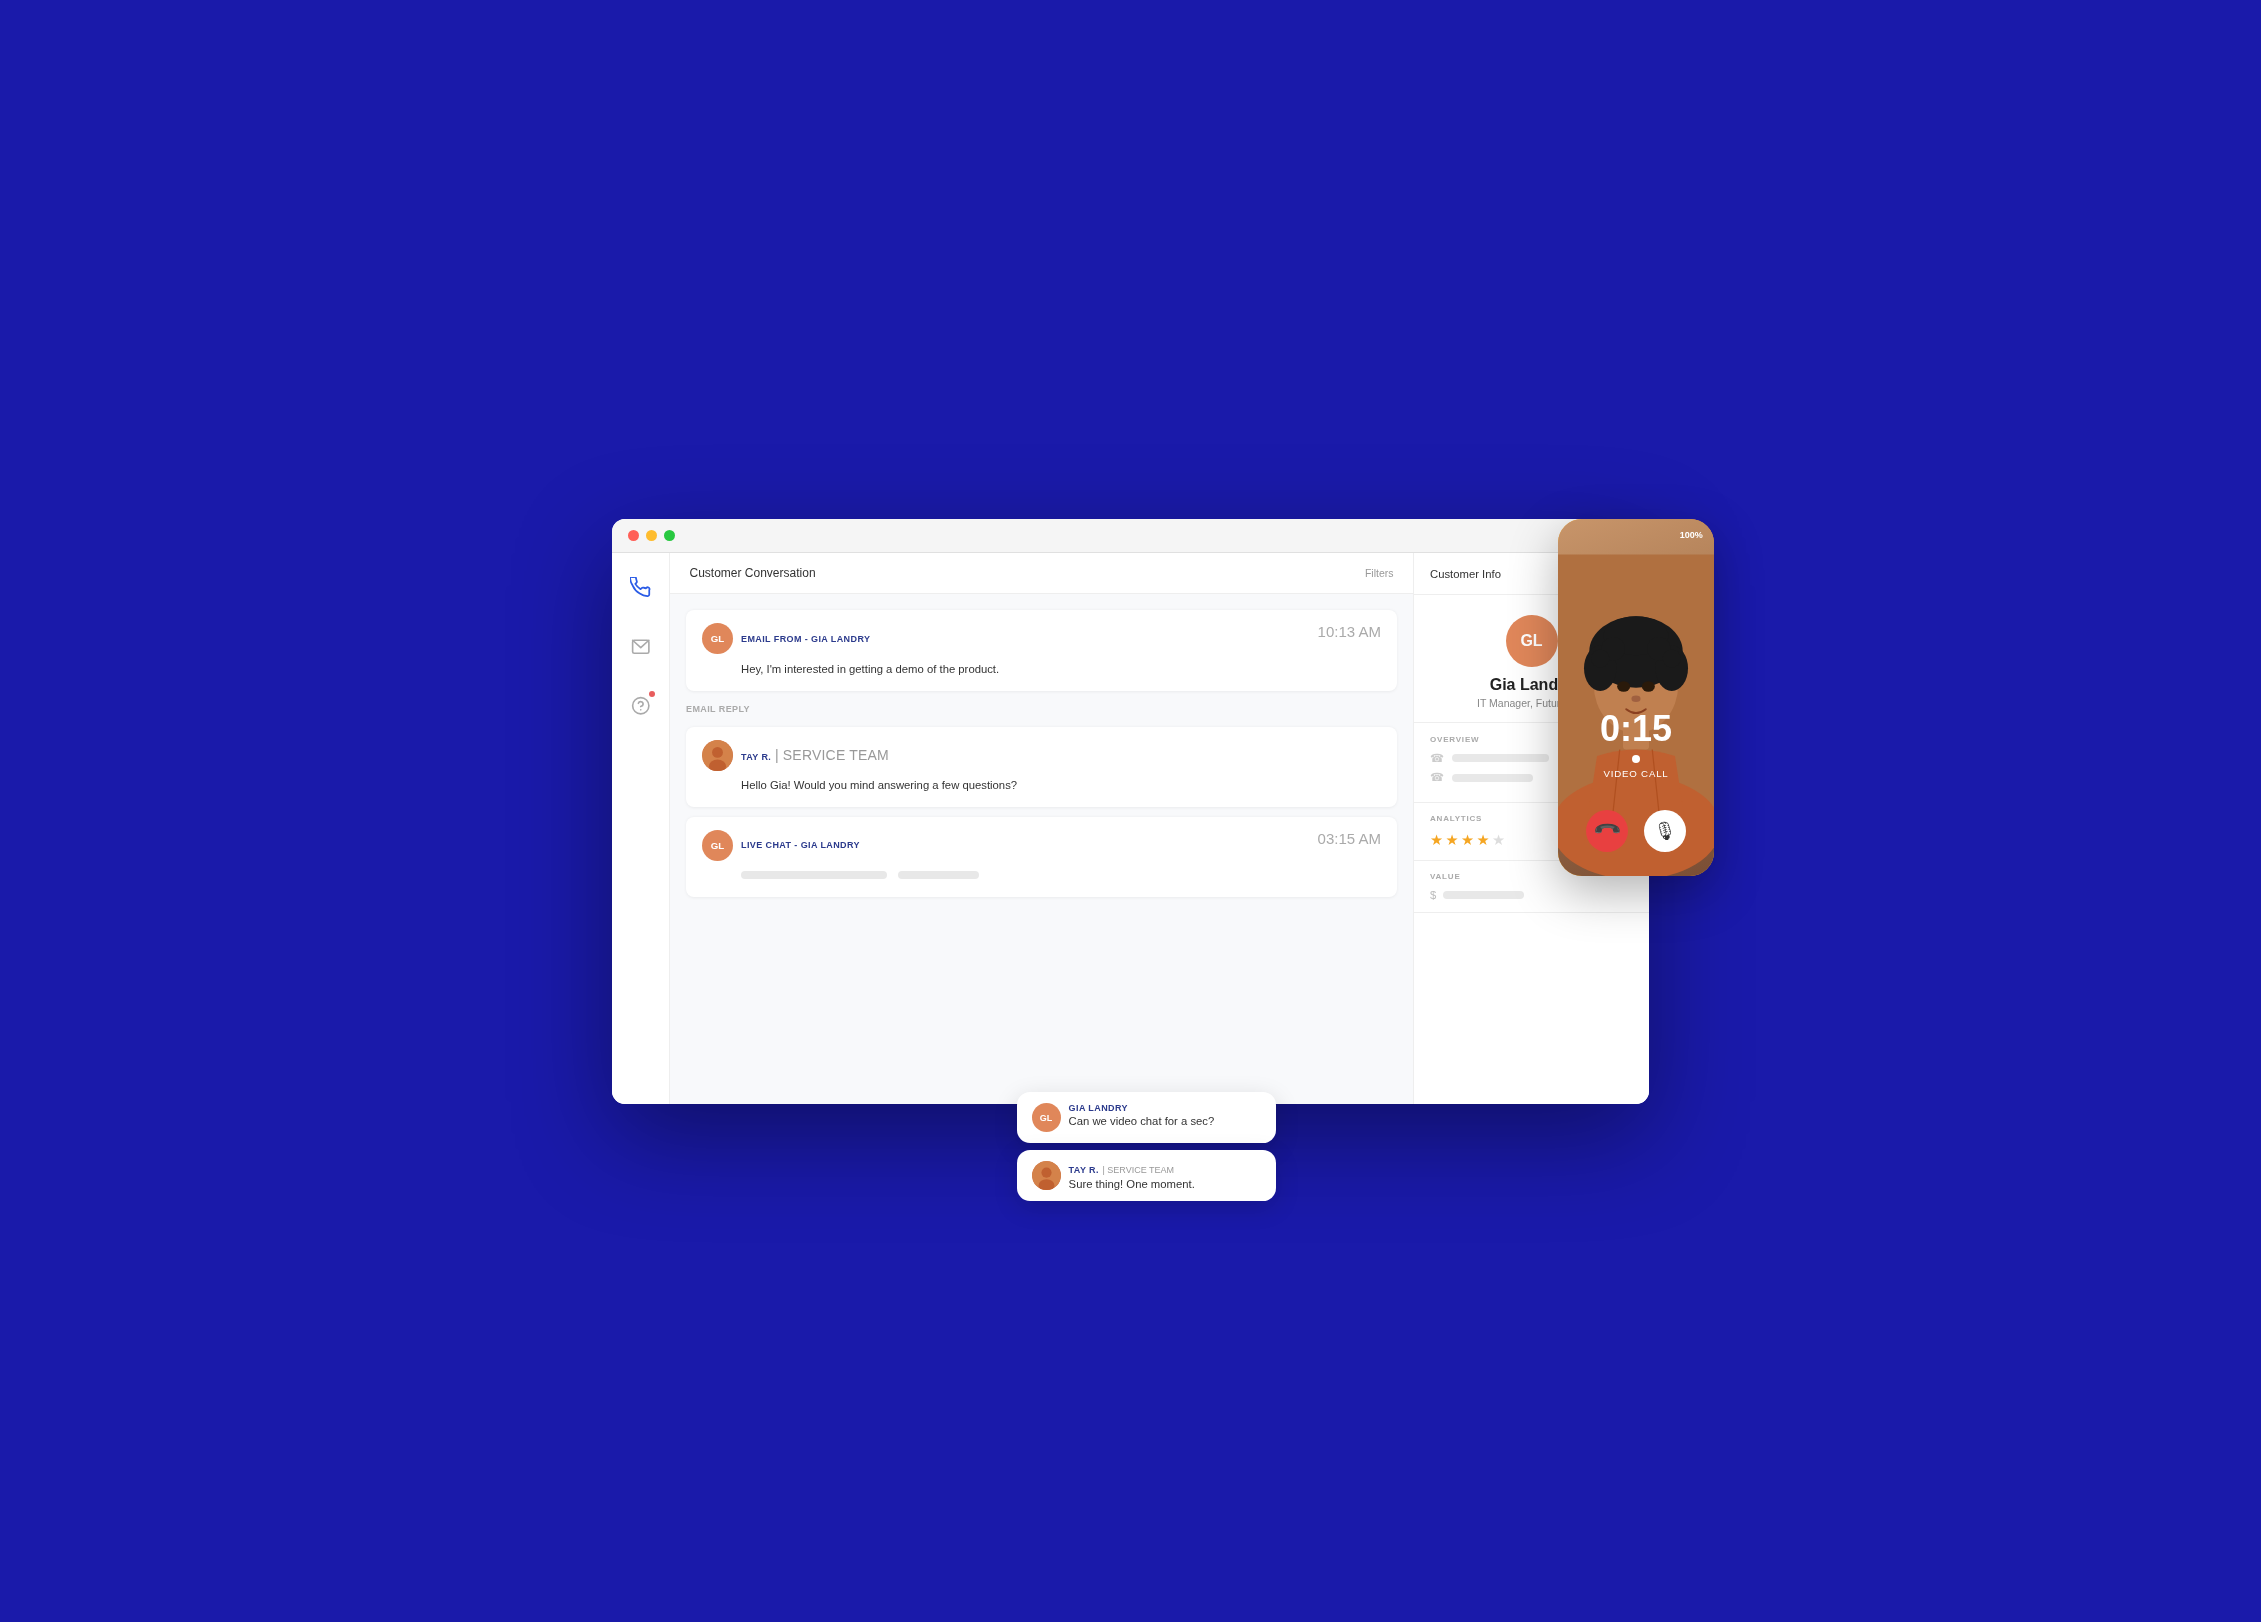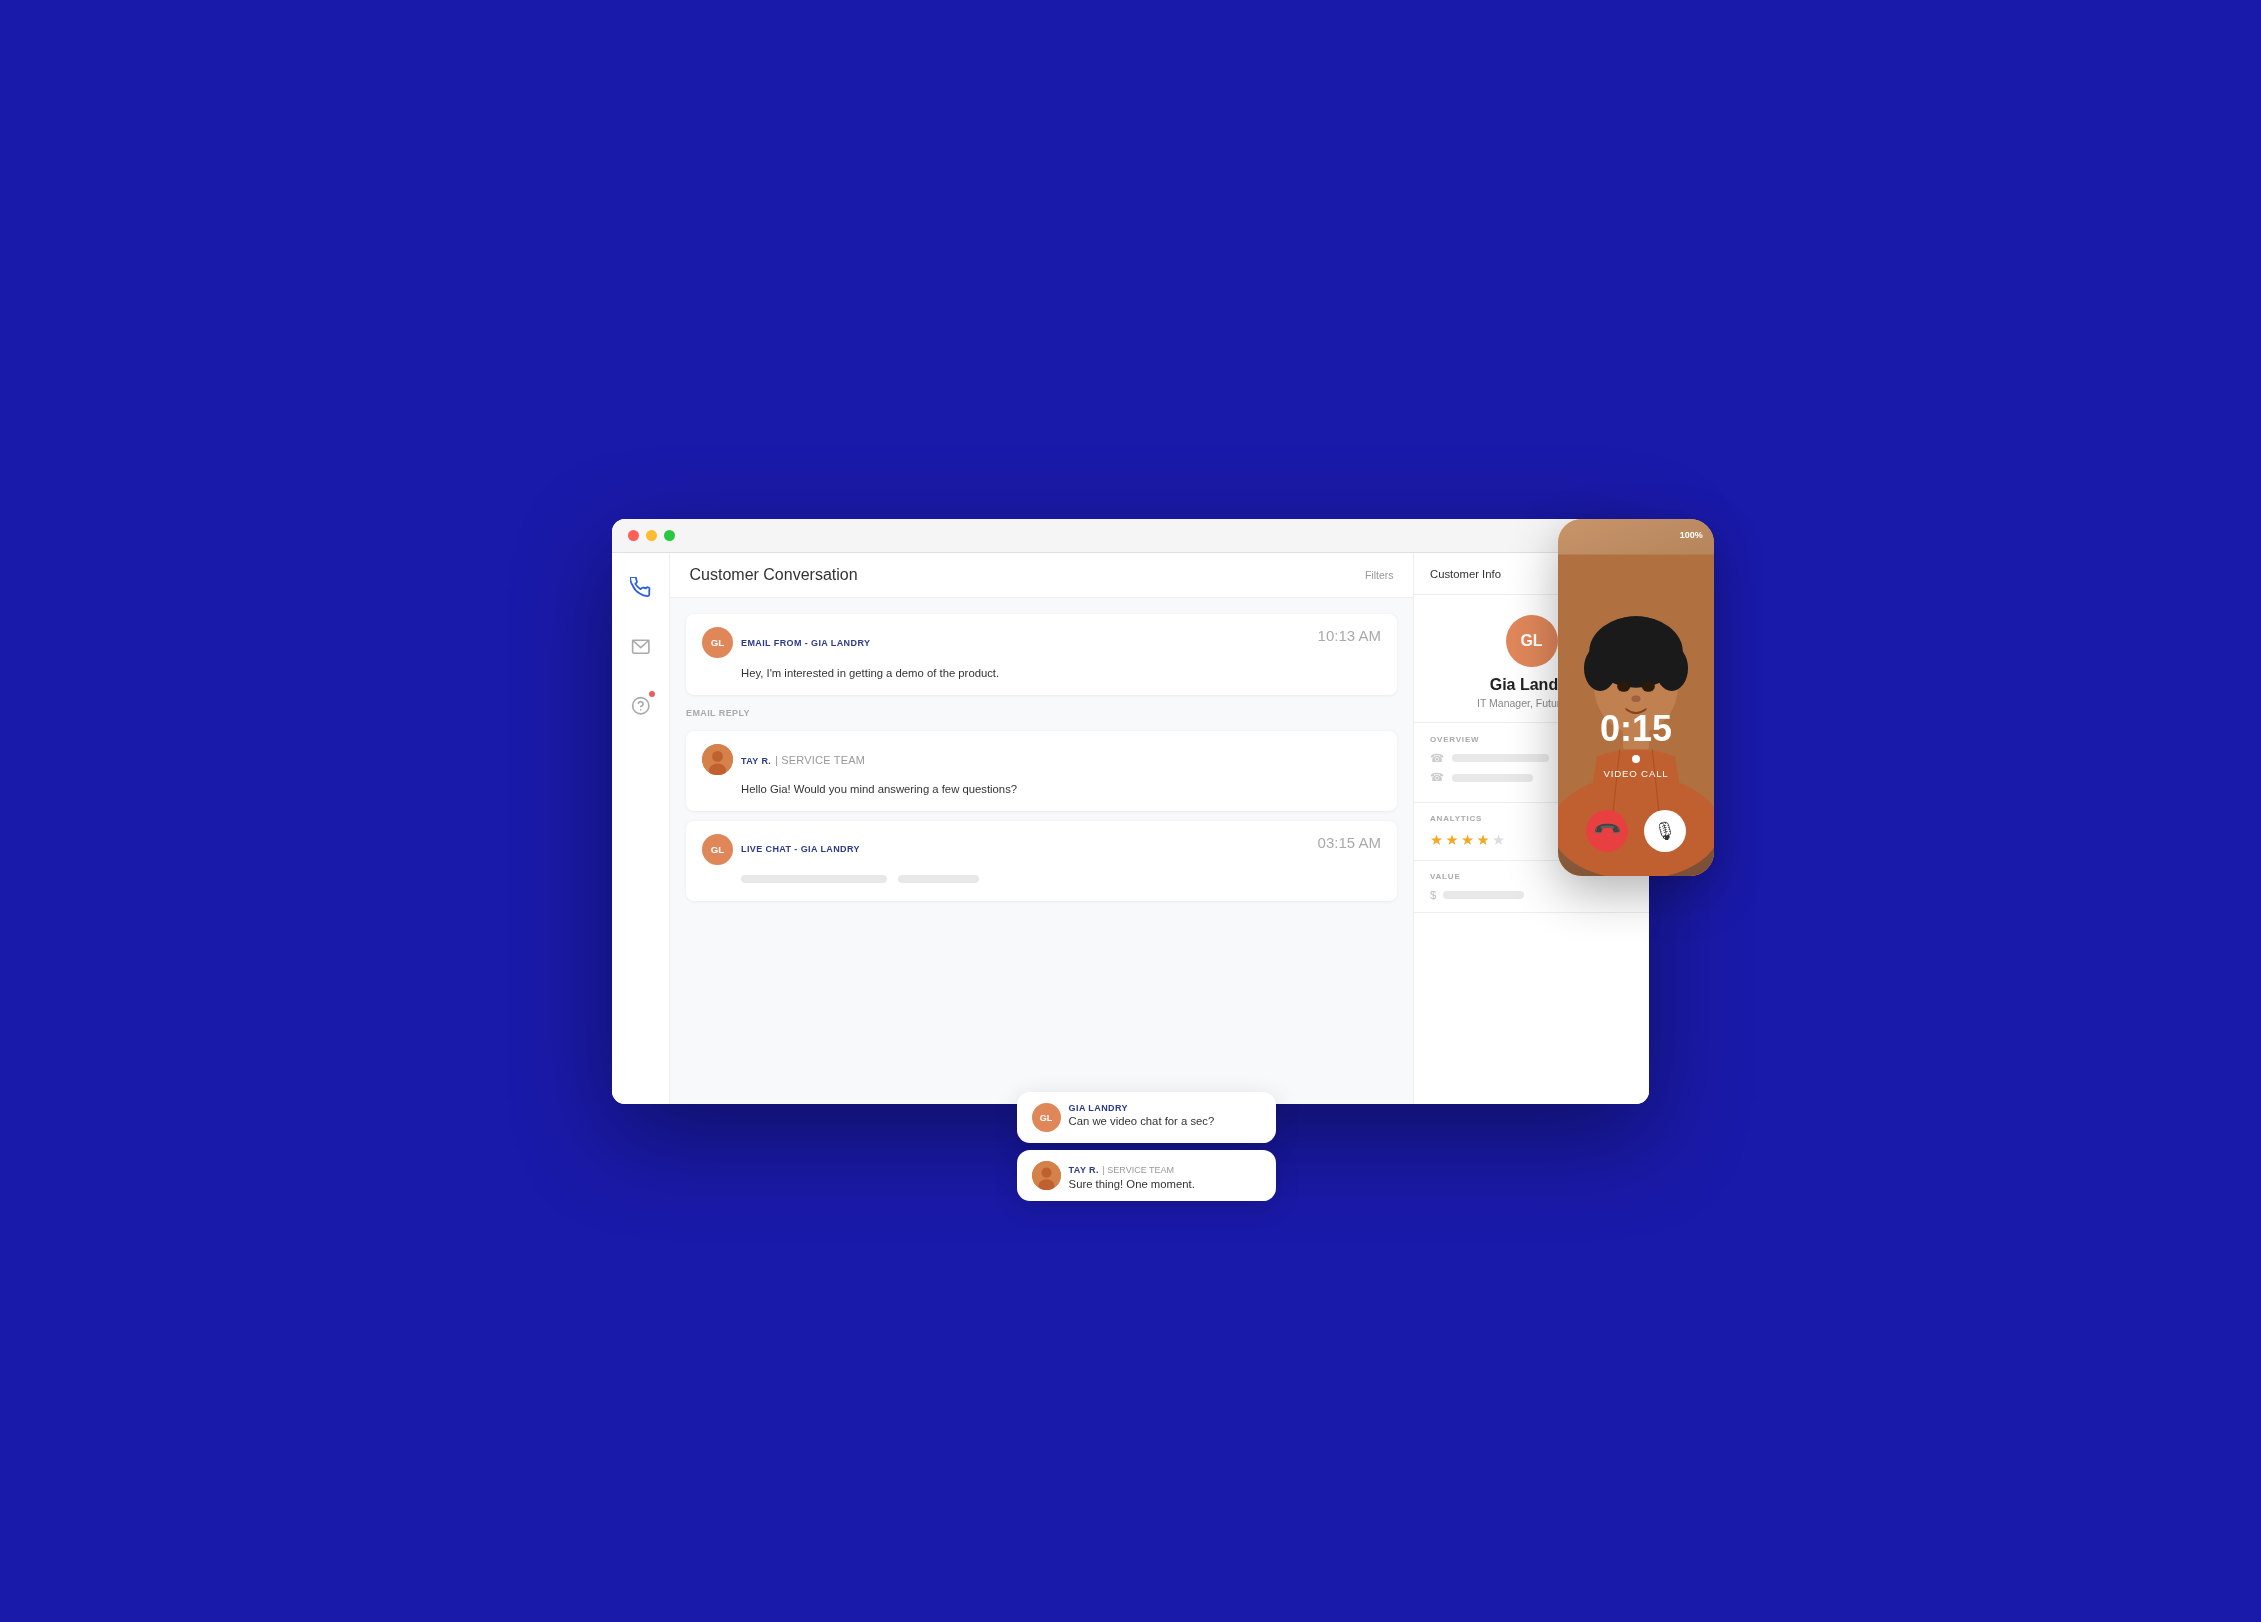--- a/index.html
+++ b/index.html
@@ -100,21 +100,21 @@
     .panel-header {
       padding: 13px 19.5px;
       background: #fff;
       border-bottom: 0.8px solid #eee;
       display: flex;
       justify-content: space-between;
       align-items: center;
     }
 
     .panel-title {
-      font-size: 16px;
+      font-size: 12px;
       color: #333;
       font-weight: 500;
     }
 
     .filters-btn {
       font-size: 10.5px;
       color: #999;
       cursor: pointer;
       background: none;
       border: none;
@@ -182,21 +182,21 @@
 
     .sender-name {
       font-size: 9px;
       font-weight: 700;
       color: #2b3a8c;
       letter-spacing: 0.4px;
       text-transform: uppercase;
     }
 
     .sender-tag {
-      font-size: 11px;
+      font-size: 14px;
       color: #999;
       font-weight: 400;
       text-transform: uppercase;
       letter-spacing: 0.2px;
     }
 
     .message-time {
       font-size: 15px;
       color: #aaa;
     }

